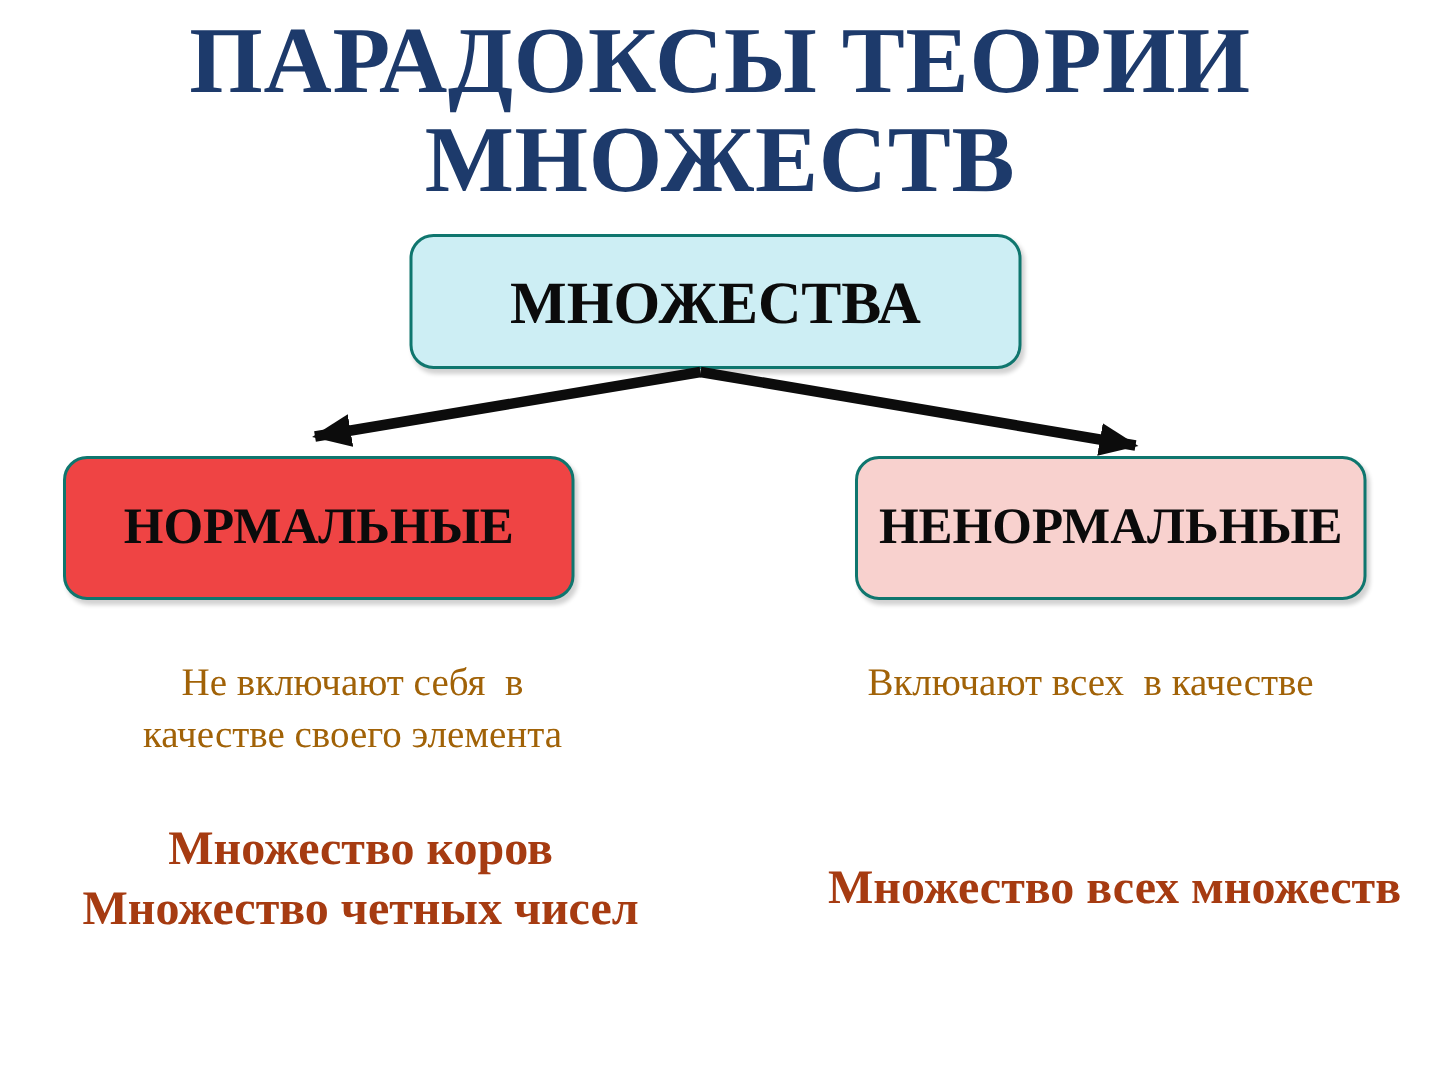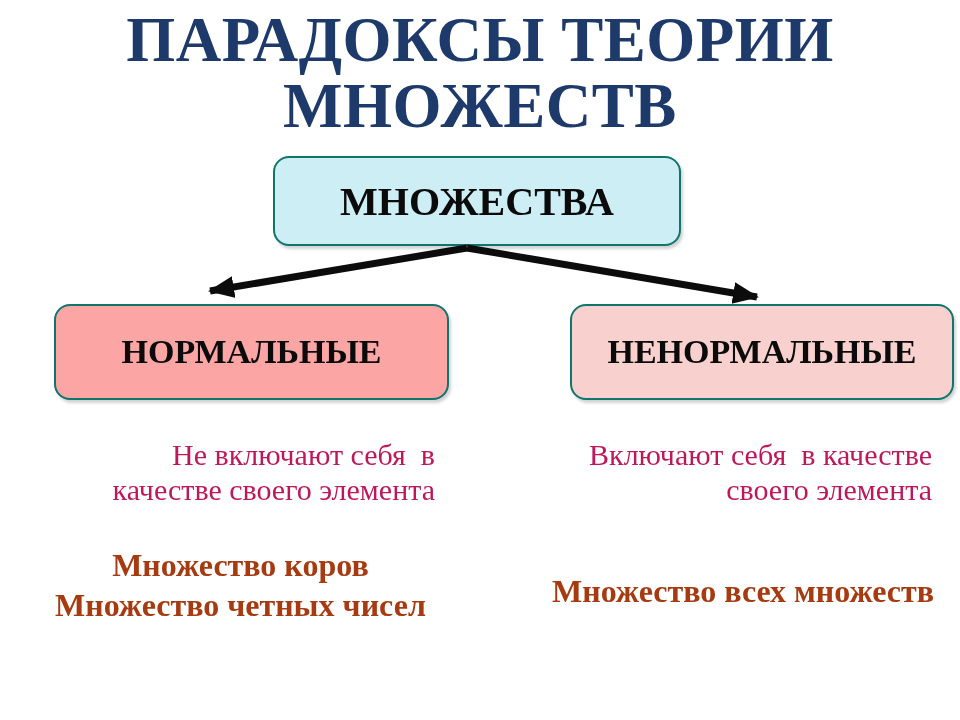--- a/index.html
+++ b/index.html
@@ -47,47 +47,46 @@
     left: 273px;
     top: 156px;
     width: 408px;
     height: 90px;
     background: #cdeef4;
     font-size: 40px;
   }
   .node-left {
     left: 42px;
     top: 304px;
-    width: 395px;
+    width: 341px;
     height: 96px;
-    background: #fca5a5;
+    background: #ef4444;
     font-size: 34px;
-    margin-left: 12px;
   }
   .node-right {
     left: 570px;
     top: 304px;
-    width: 384px;
+    width: 341px;
     height: 96px;
     background: #f8d1ce;
     font-size: 34px;
   }
   .arrows {
     position: absolute;
     left: 0;
     top: 240px;
     width: 960px;
     height: 70px;
   }
   .desc {
     position: absolute;
-    text-align: right;
-    font-size: 30px;
+    text-align: center;
+    font-size: 26px;
     line-height: 35px;
-    color: #be185d;
+    color: #a16207;
   }
   .desc-left { left: 35px;  top: 437px; width: 400px; }
   .desc-right { left: 522px; top: 437px; width: 410px; }
   .desc .desc-line { display: block; white-space: pre; }
 
   .examples-left {
     position: absolute;
     left: 55px;
     top: 545px;
     font-size: 32px;
@@ -139,22 +138,21 @@
   <div class="node node-right">
     <span>НЕНОРМАЛЬНЫЕ</span>
   </div>
 
   <div class="desc desc-left">
     <span class="desc-line">Не включают себя  в</span>
     <span class="desc-line">качестве своего элемента</span>
   </div>
 
   <div class="desc desc-right">
-    <span class="desc-line">Включают себя  в качестве</span>
-    <span class="desc-line">своего элемента</span>
+    <span class="desc-line">Включают всех  в качестве</span>
   </div>
 
   <div class="examples-left">
     <div>Множество коров</div>
     <div>Множество четных чисел</div>
   </div>
 
   <div class="example-right">Множество всех множеств</div>
 
 </div>

